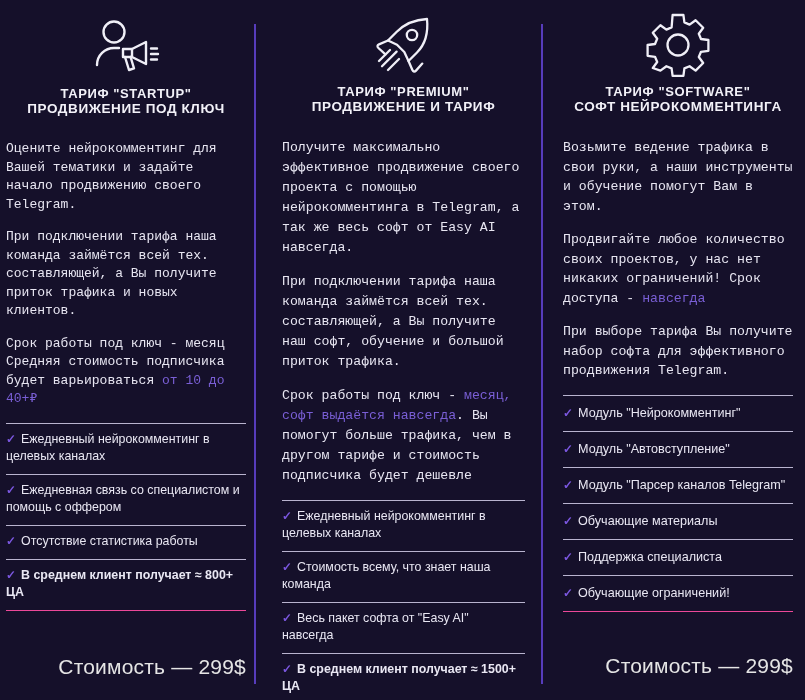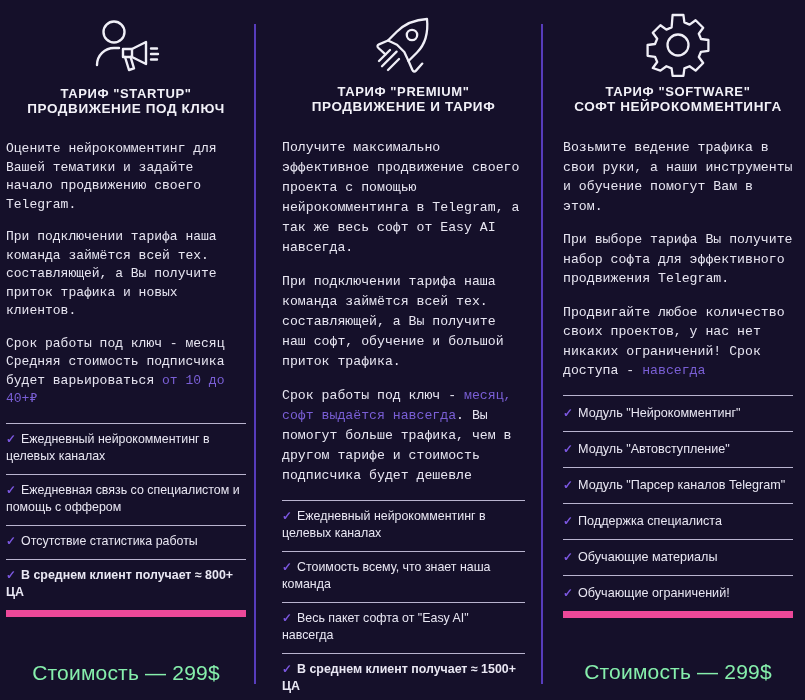--- a/index.html
+++ b/index.html
@@ -89,34 +89,34 @@
     padding: 0;
   }
   .feature {
     position: relative;
     font-size: 12.4px;
     line-height: 17px;
     color: #e9e7f3;
     border-top: 1px solid #b9b4cf;
     padding: 7px 2px 9px 0;
   }
-  .feature:last-child { border-bottom: 7px solid #ec4899; }
+  .feature:last-child { border-bottom: 1px solid #ec4899; }
   .feature .tick {
     color: #7b57e0;
     font-weight: bold;
     margin-right: 5px;
     font-size: 12px;
   }
   .feature.strong .ftext { font-weight: bold; }
   .plan.p3 .feature { font-size: 12.6px; padding: 9px 2px 9px 0; }
 
   
   .price {
-    text-align: center;
-    color: #86efac;
+    text-align: right;
+    color: #e5e5e5;
     font-size: 21px;
     letter-spacing: .2px;
   }
   .plan.p1 .price { margin-top: 28px; }
   .plan.p3 .price { margin-top: 26px; }
 
   
   .cta-wrap { display: flex; justify-content: center; }
   .plan.p1 .cta-wrap { margin-top: 22px; }
   .plan.p3 .cta-wrap { margin-top: 22px; }
@@ -212,30 +212,30 @@
       <svg width="66" height="66" viewBox="0 0 66 66" fill="none" stroke="#f0eff7" stroke-width="2.3" stroke-linecap="round" stroke-linejoin="round">
         <path d="M27.6 3h10.8l1 7.4 5.2 2.2 6-4.4 7.6 7.6-4.4 6 2.2 5.2 7.4 1v10.8l-7.4 1-2.2 5.2 4.4 6-7.6 7.6-6-4.4-5.2 2.2-1 7.4H27.6l-1-7.4-5.2-2.2-6 4.4L7.8 56l4.4-6-2.2-5.2-7.4-1V33l7.4-1 2.2-5.2-4.4-6 7.6-7.6 6 4.4 5.2-2.2z"></path>
         <circle cx="33" cy="33" r="10.5"></circle>
       </svg>
     </div>
     <div class="plan-title">ТАРИФ "SOFTWARE"</div>
     <div class="plan-subtitle">СОФТ НЕЙРОКОММЕНТИНГА</div>
 
     <div class="plan-desc">
       <p><span>Возьмите ведение трафика в свои руки, а наши инструменты и обучение помогут Вам в этом.</span></p>
+      <p><span>Продвигайте любое количество своих проектов, у нас нет никаких ограничений! Срок доступа - </span><span class="hl">навсегда</span></p>
       <p><span>При выборе тарифа Вы получите набор софта для эффективного продвижения Telegram.</span></p>
-      <p><span>Продвигайте любое количество своих проектов, у нас нет никаких ограничений! Срок доступа - </span><span class="hl">навсегда</span></p>
     </div>
 
     <ul class="features">
       <li class="feature"><span class="tick">✓</span><span class="ftext">Модуль "Нейрокомментинг"</span></li>
       <li class="feature"><span class="tick">✓</span><span class="ftext">Модуль "Автовступление"</span></li>
       <li class="feature"><span class="tick">✓</span><span class="ftext">Модуль "Парсер каналов Telegram"</span></li>
+      <li class="feature"><span class="tick">✓</span><span class="ftext">Обучающие материалы</span></li>
       <li class="feature"><span class="tick">✓</span><span class="ftext">Поддержка специалиста</span></li>
-      <li class="feature"><span class="tick">✓</span><span class="ftext">Обучающие материалы</span></li>
       <li class="feature"><span class="tick">✓</span><span class="ftext">Обучающие ограничений!</span></li>
     </ul>
 
     <div class="price">Стоимость — 299$</div>
 
     <div class="cta-wrap">
       <button class="cta">ПОДРОБНОСТИ "SOFTWARE"</button>
     </div>
   </section>
 

